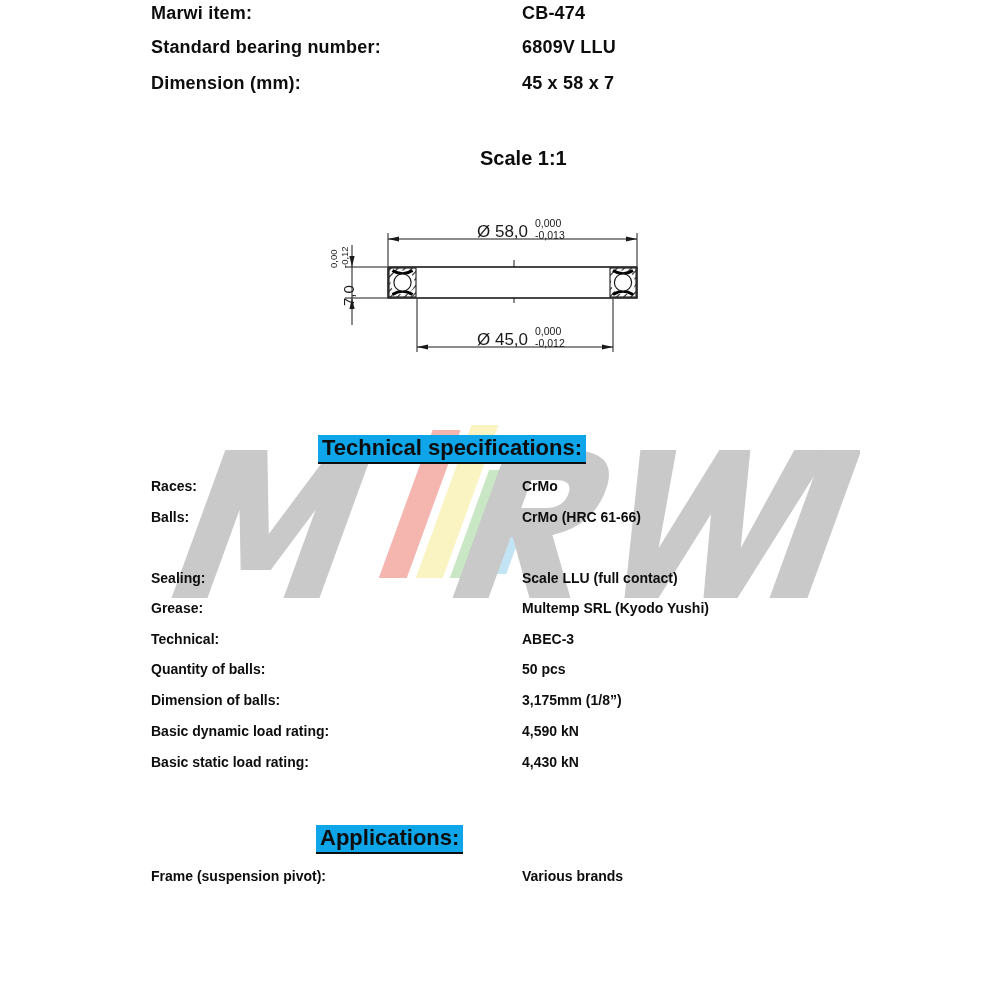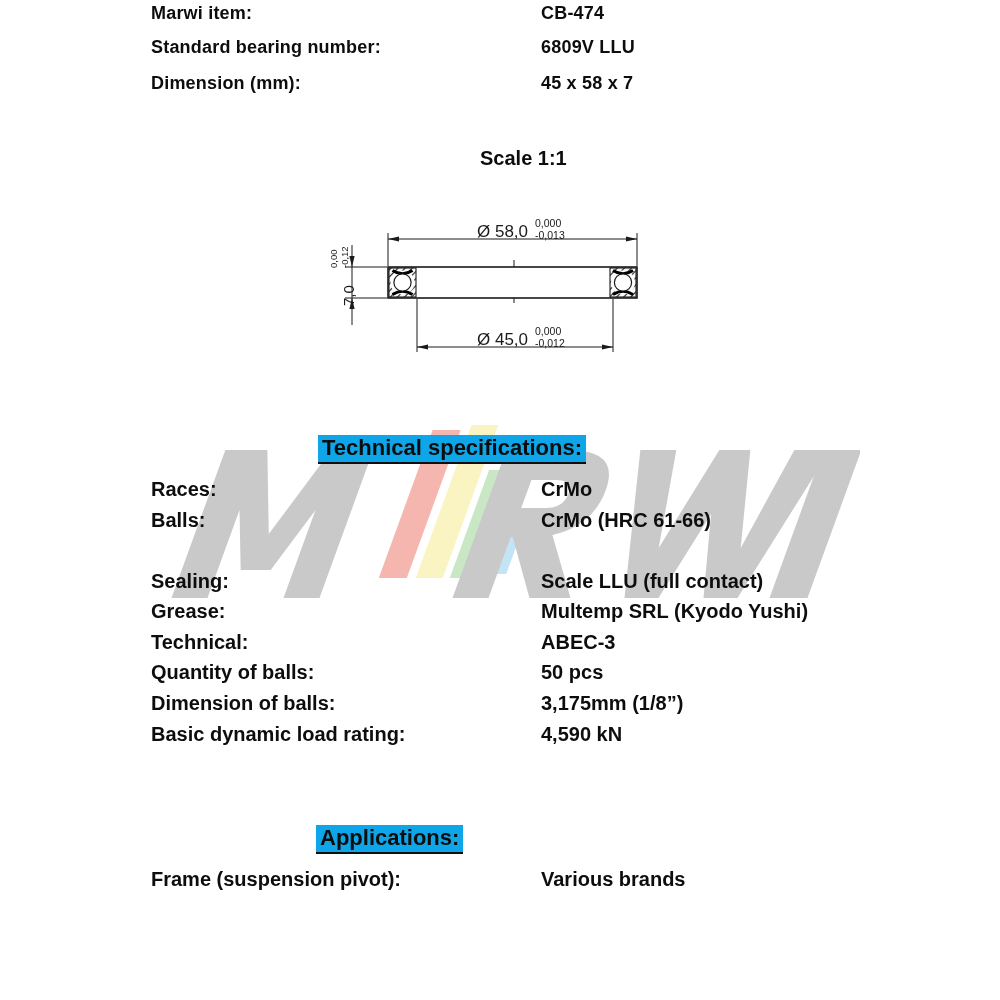--- a/index.html
+++ b/index.html
@@ -5,23 +5,23 @@
   html,body{margin:0;padding:0;}
   body{width:1000px;height:1000px;background:#ffffff;position:relative;overflow:hidden;
        font-family:"Liberation Sans", sans-serif;color:#0d0d0d;}
   .page{position:absolute;inset:0;}
   
   .watermark{position:absolute;left:140px;top:418px;width:720px;height:192px;z-index:1;}
   
   .layer{position:absolute;inset:0;z-index:2;border-radius:26px;}
   .row{position:absolute;left:0;width:100%;height:24px;}
   .row .lab{position:absolute;left:151px;white-space:nowrap;font-weight:bold;}
-  .row .val{position:absolute;left:541px;white-space:nowrap;font-weight:bold;}
+  .row .val{position:absolute;left:522px;white-space:nowrap;font-weight:bold;}
   .hdr-row .lab,.hdr-row .val{font-size:18px;letter-spacing:.2px;}
-  .spec-row .lab,.spec-row .val{font-size:20px;}
+  .spec-row .lab,.spec-row .val{font-size:14px;}
   .heading{position:absolute;font-weight:bold;font-size:22px;white-space:nowrap;
            border-bottom:2.5px solid #0d0d0d;padding:0 4px 1px 4px;background:#0ea5e9;}
   .scale-label{position:absolute;left:480px;top:147px;font-weight:bold;font-size:20px;}
   .drawing{position:absolute;left:300px;top:200px;width:380px;height:170px;z-index:2;}
   svg text{font-family:"Liberation Sans", sans-serif;fill:#1a1a1a;}
 </style>
 </head>
 <body>
 
 <div class="page">
@@ -152,20 +152,24 @@
       <span class="val">50 pcs</span>
     </div>
     <div class="row spec-row" style="top:692px">
       <span class="lab">Dimension of balls:</span>
       <span class="val">3,175mm (1/8”)</span>
     </div>
     <div class="row spec-row" style="top:723px">
       <span class="lab">Basic dynamic load rating:</span>
       <span class="val">4,590 kN</span>
     </div>
+    <div class="row spec-row" style="top:754px">
+      <span class="lab">Basic static load rating:</span>
+      <span class="val">4,430 kN</span>
+    </div>
 
     <div class="heading" style="left:316px;top:825px;">Applications:</div>
 
     <div class="row spec-row" style="top:868px">
       <span class="lab">Frame (suspension pivot):</span>
       <span class="val">Various brands</span>
     </div>
 
   </div>
 </div>

